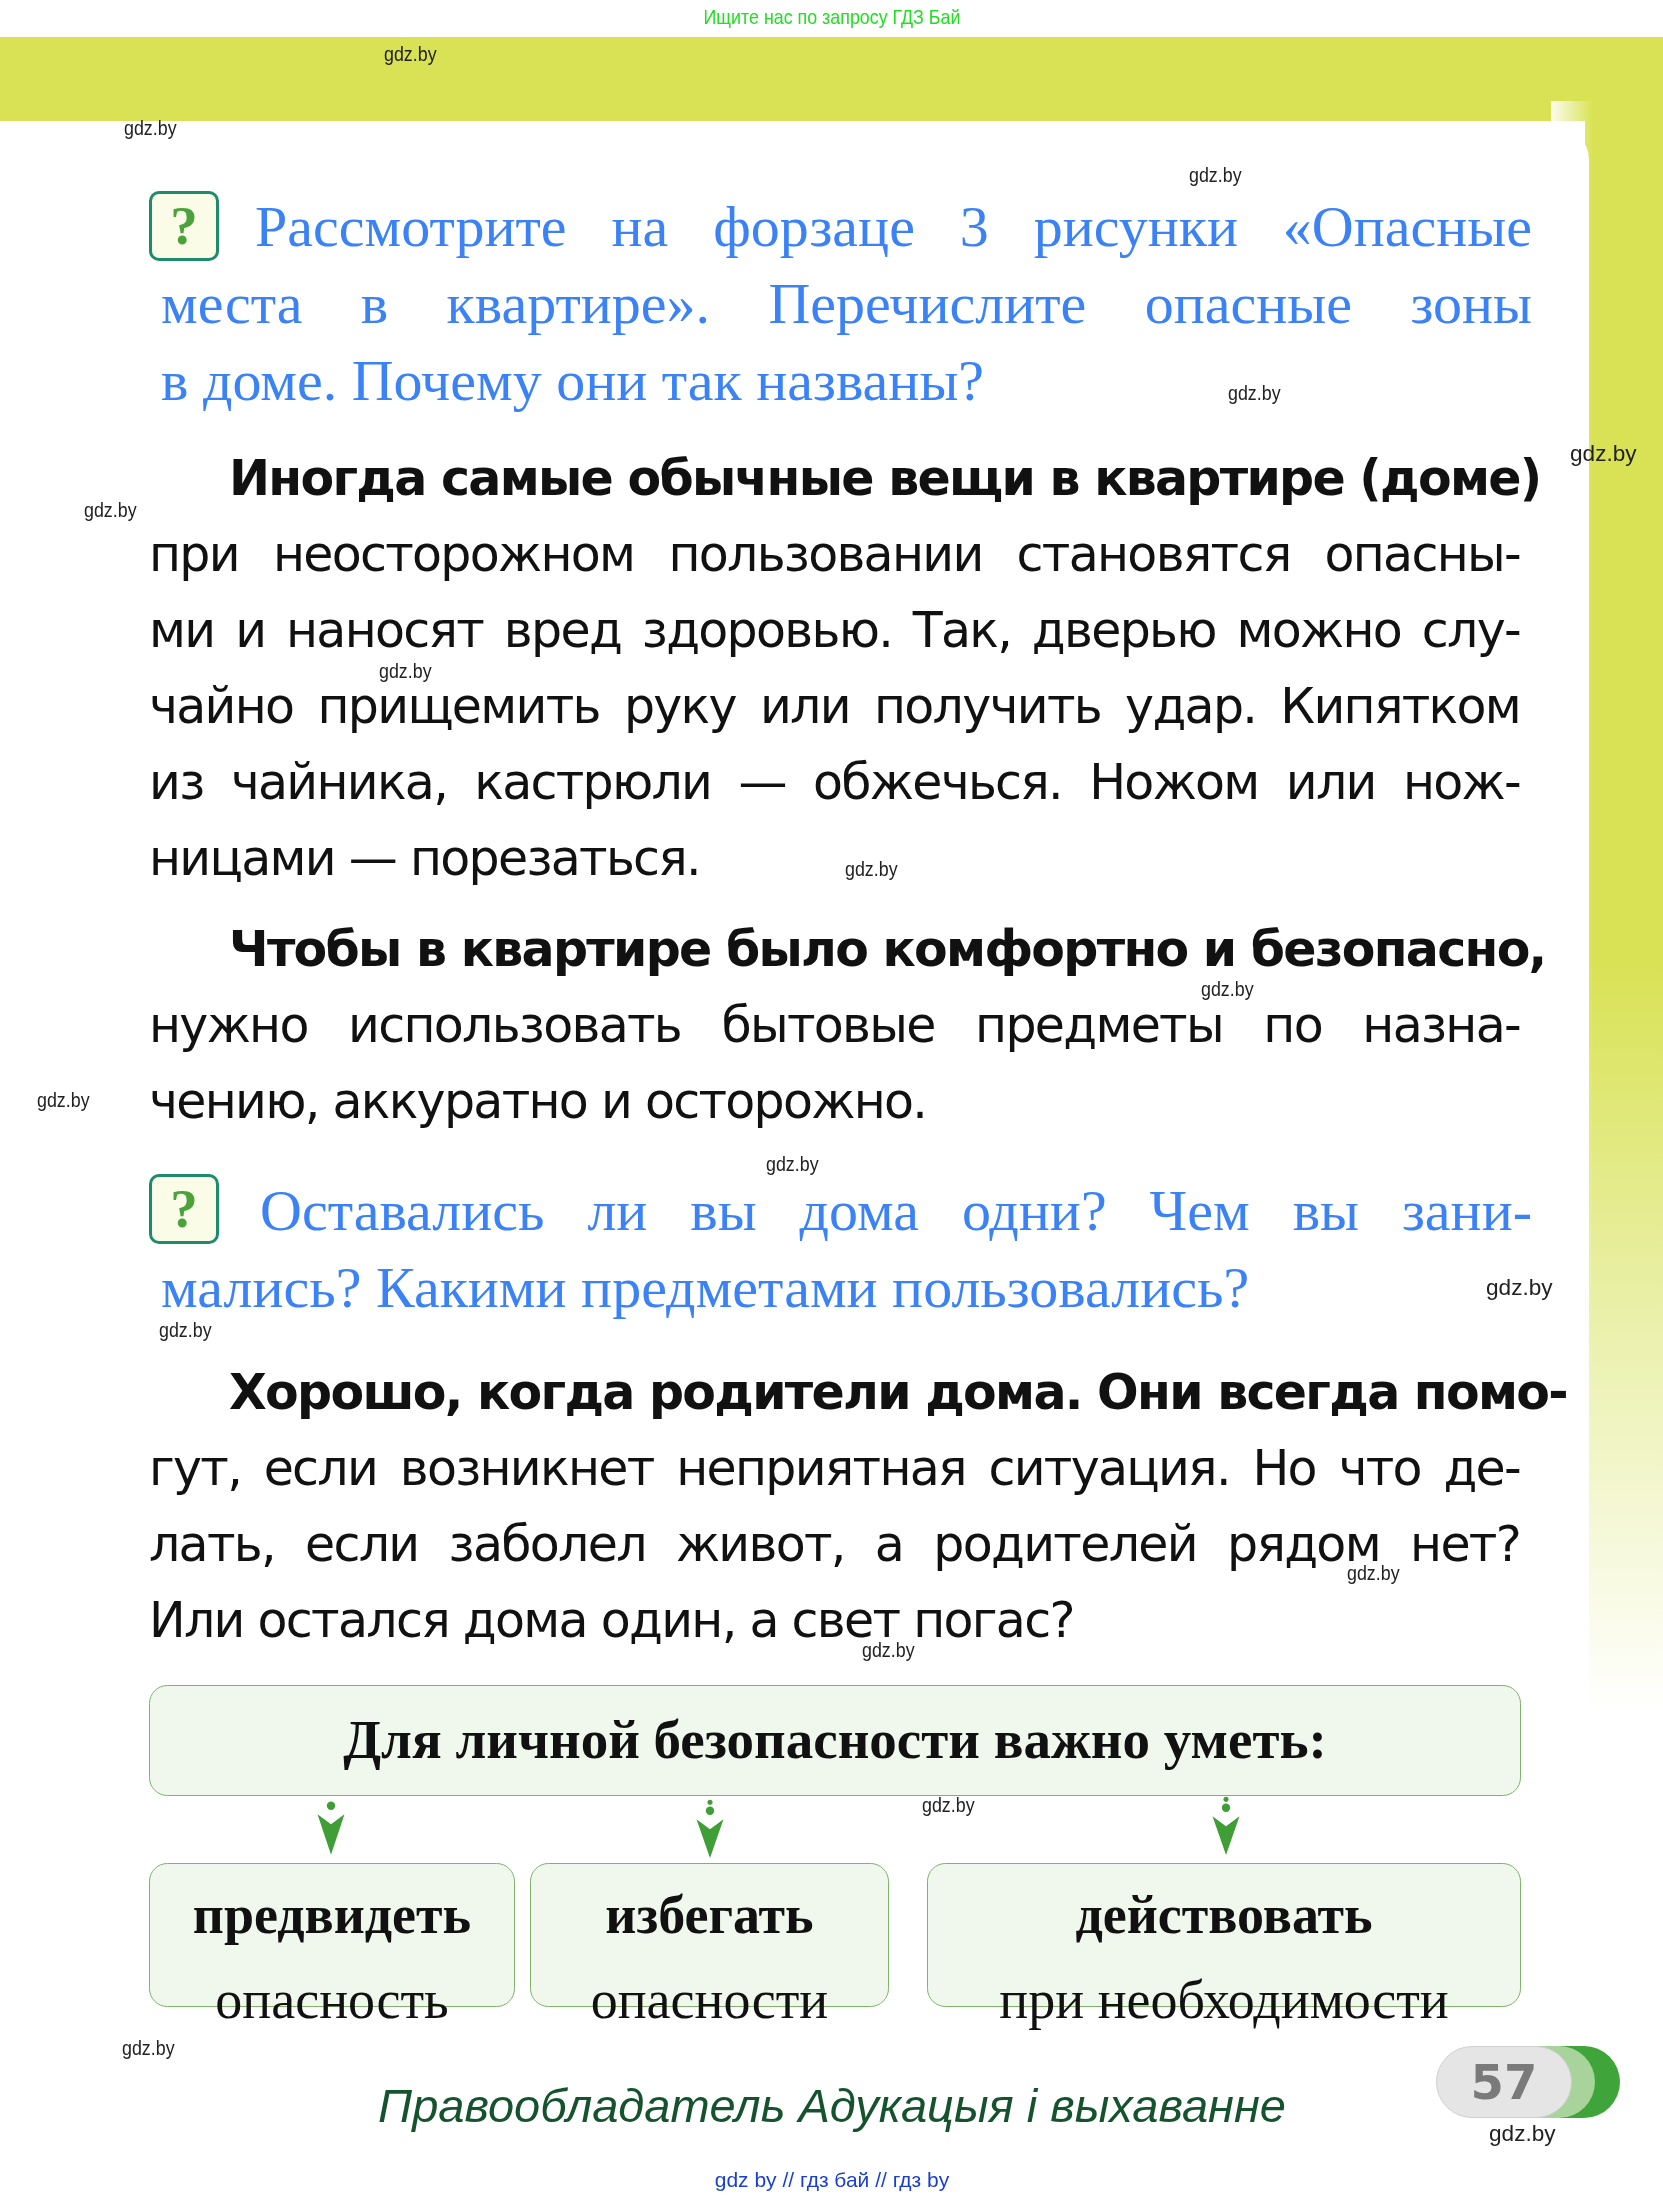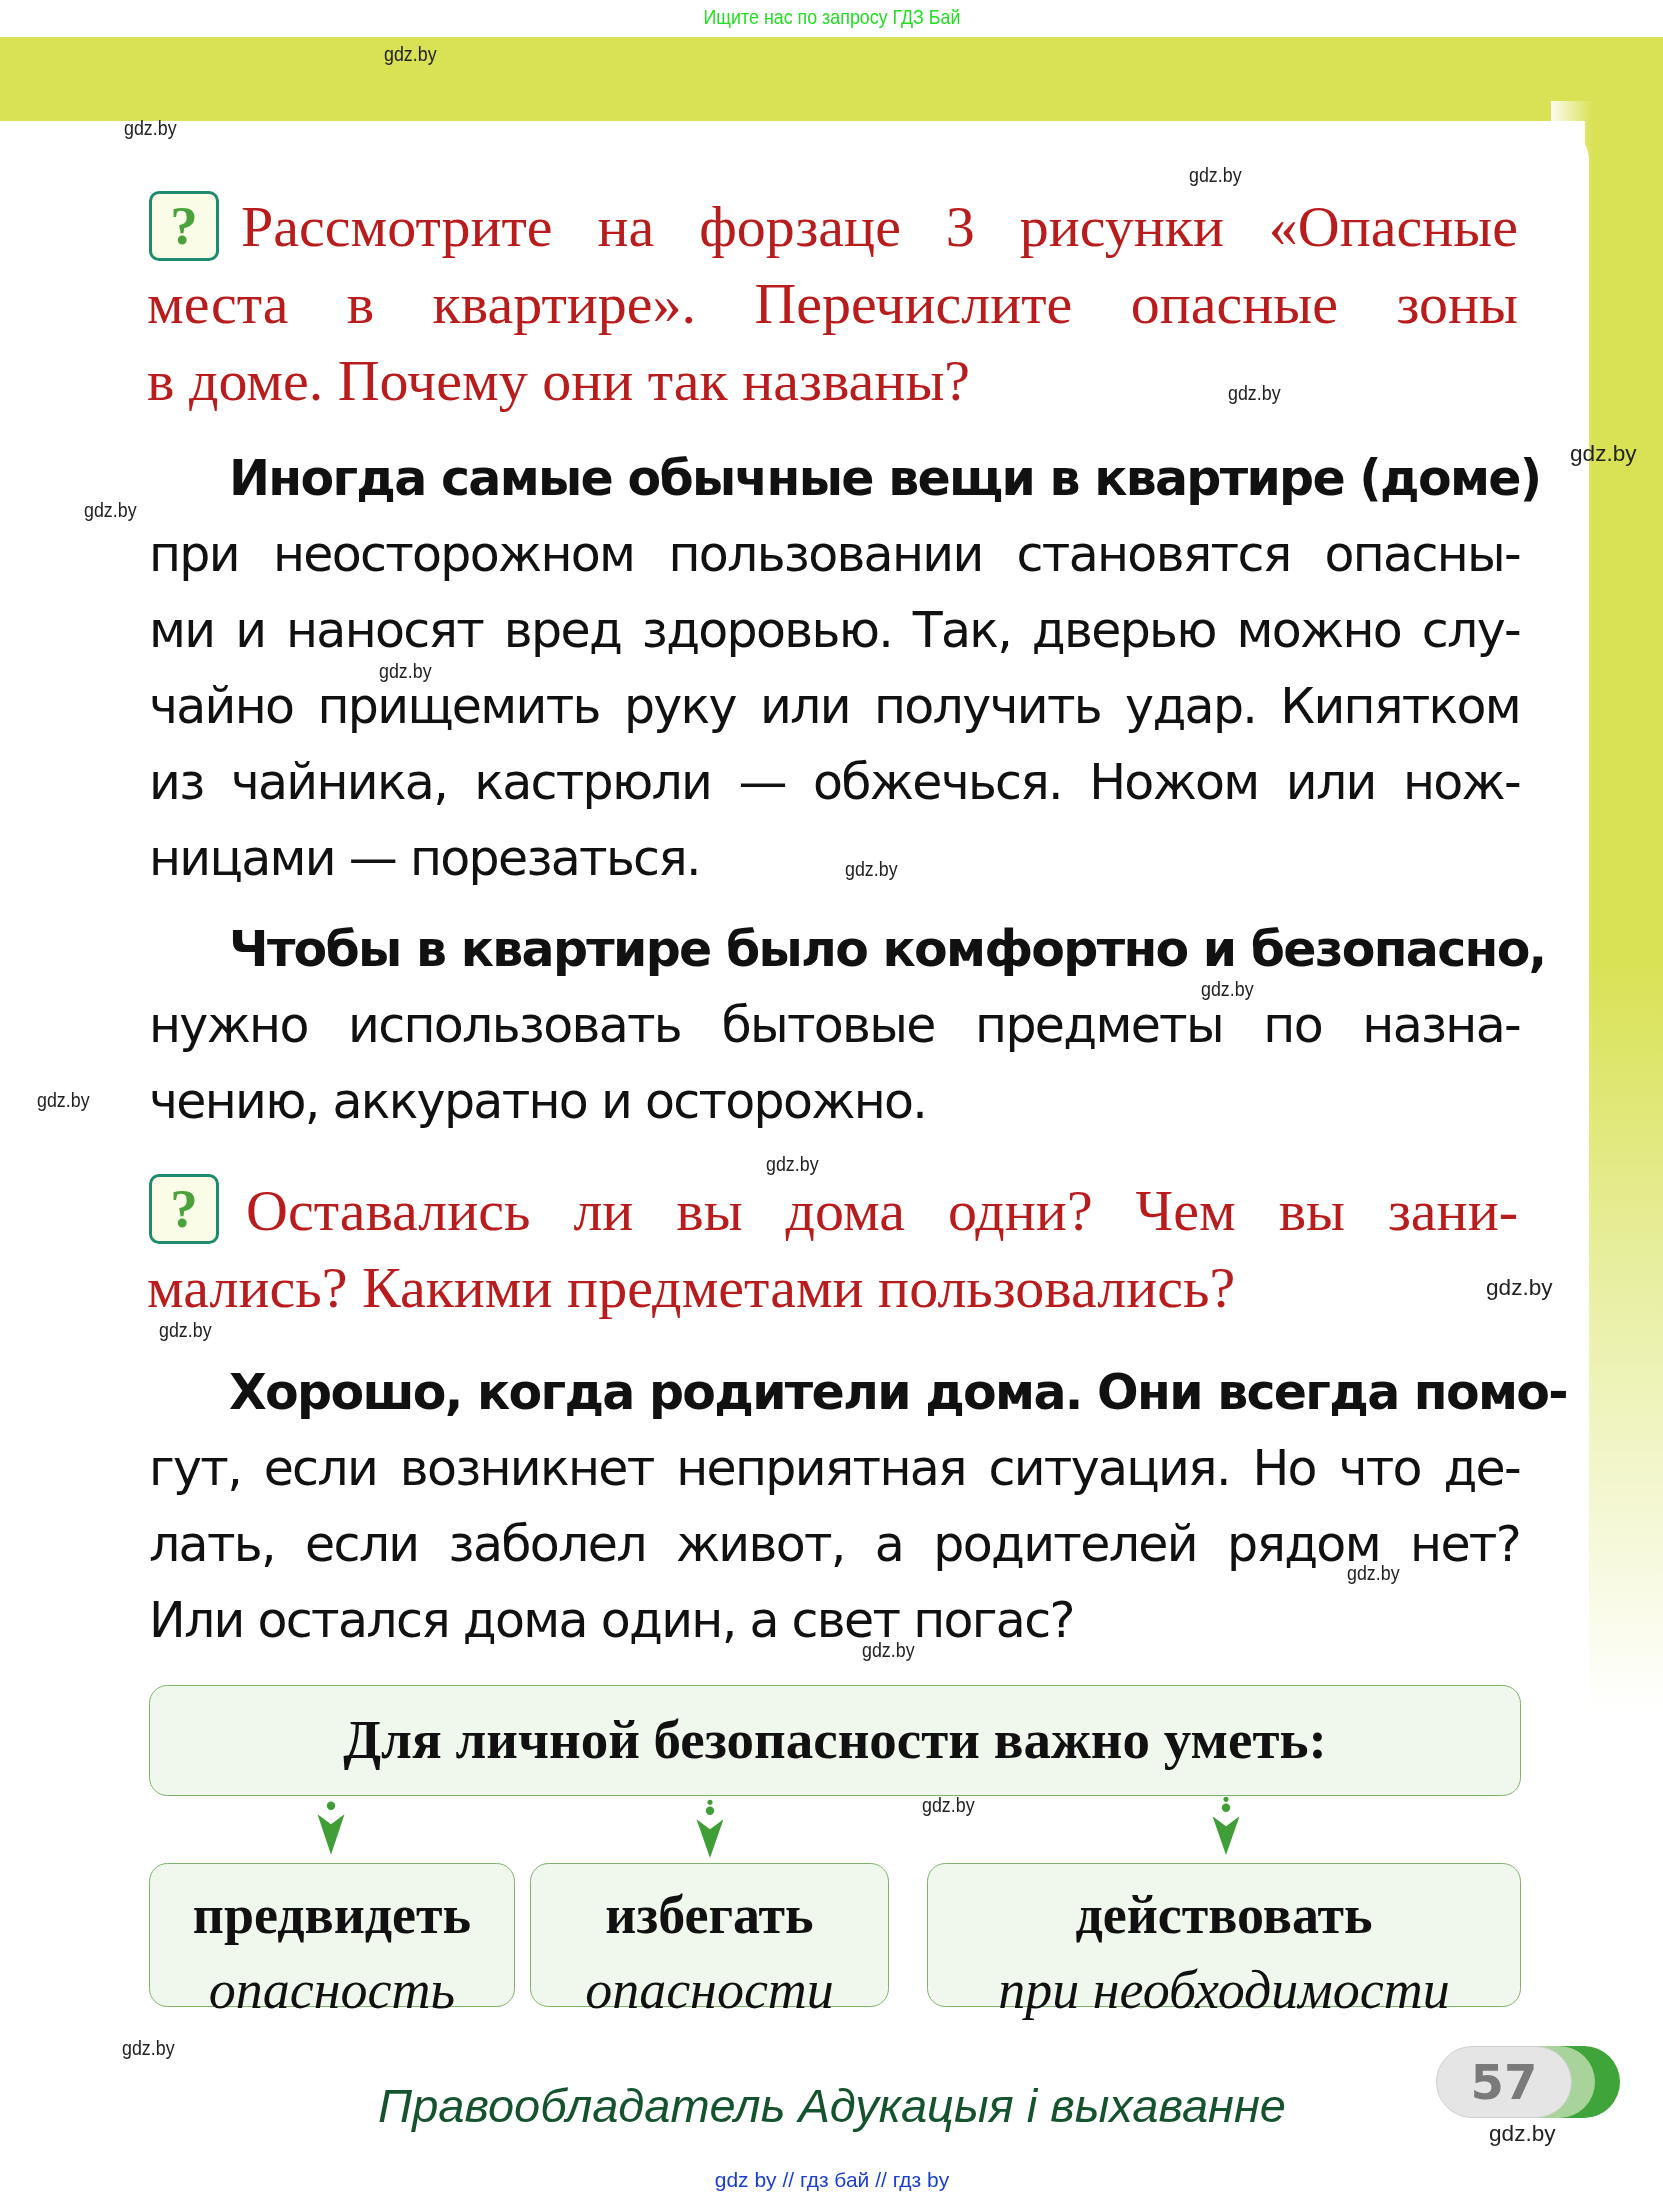--- a/index.html
+++ b/index.html
@@ -35,40 +35,40 @@
     font-family:"Liberation Sans", sans-serif; transform:scaleX(0.85); transform-origin:left top;
   }
   .wm.plain { transform:none; font-size:22.6px; }
   .q-box {
     position:absolute; width:70px; height:70px; box-sizing:border-box;
     border:3.4px solid #1e8a6e; border-radius:10px; background:#fbfce8;
     color:#4aa33a; font-family:"Liberation Serif", serif; font-weight:bold;
     font-size:55px; line-height:64px; text-align:center;
   }
   .serif-text {
-    position:absolute; left:147px; width:1371px;
-    font-family:"Liberation Serif", serif; font-size:58px; color:#b91c1c;
+    position:absolute; left:161px; width:1371px;
+    font-family:"Liberation Serif", serif; font-size:58px; color:#3b82f6;
     line-height:77px; text-align:justify;
   }
   .sans-text {
     position:absolute; left:149px; width:1371px;
     font-family:"DejaVu Sans", sans-serif; font-size:49px; color:#111;
     line-height:76px; letter-spacing:-1.7px;
   }
   .line { display:block; white-space:nowrap; text-align:justify; text-align-last:justify; }
   .line.last { text-align-last:left; }
   .indent { padding-left:80px;font-weight:bold; }
   .frame {
     position:absolute; box-sizing:border-box; border:1.7px solid #7fb36a;
     background:#f0f7ec; border-radius:18.4px; text-align:center;
     font-family:"Liberation Serif", serif; color:#111;
   }
   .frame-title { font-size:55px; font-weight:bold; line-height:107px; }
   .skill-verb { font-size:54px; font-weight:bold; line-height:67px; display:block; margin-top:18.4px; }
-  .skill-obj { font-size:54px; line-height:67px; display:block; margin-top:8px;font-style:italic; }
+  .skill-obj { font-size:54px; line-height:67px; display:block; margin-top:18px; }
   .arrow { position:absolute; width:34px; height:59px; }
   .footer-copyright {
     position:absolute; left:0; width:1664px; top:2078px; text-align:center;
     font-family:"Liberation Sans", sans-serif; font-style:italic;
     font-size:47px; color:#14532d;
   }
   .footer-links {
     position:absolute; left:0; width:1664px; top:2168px; text-align:center;
     font-family:"Liberation Sans", sans-serif; font-size:21px; color:#1a3fd0;
   }

